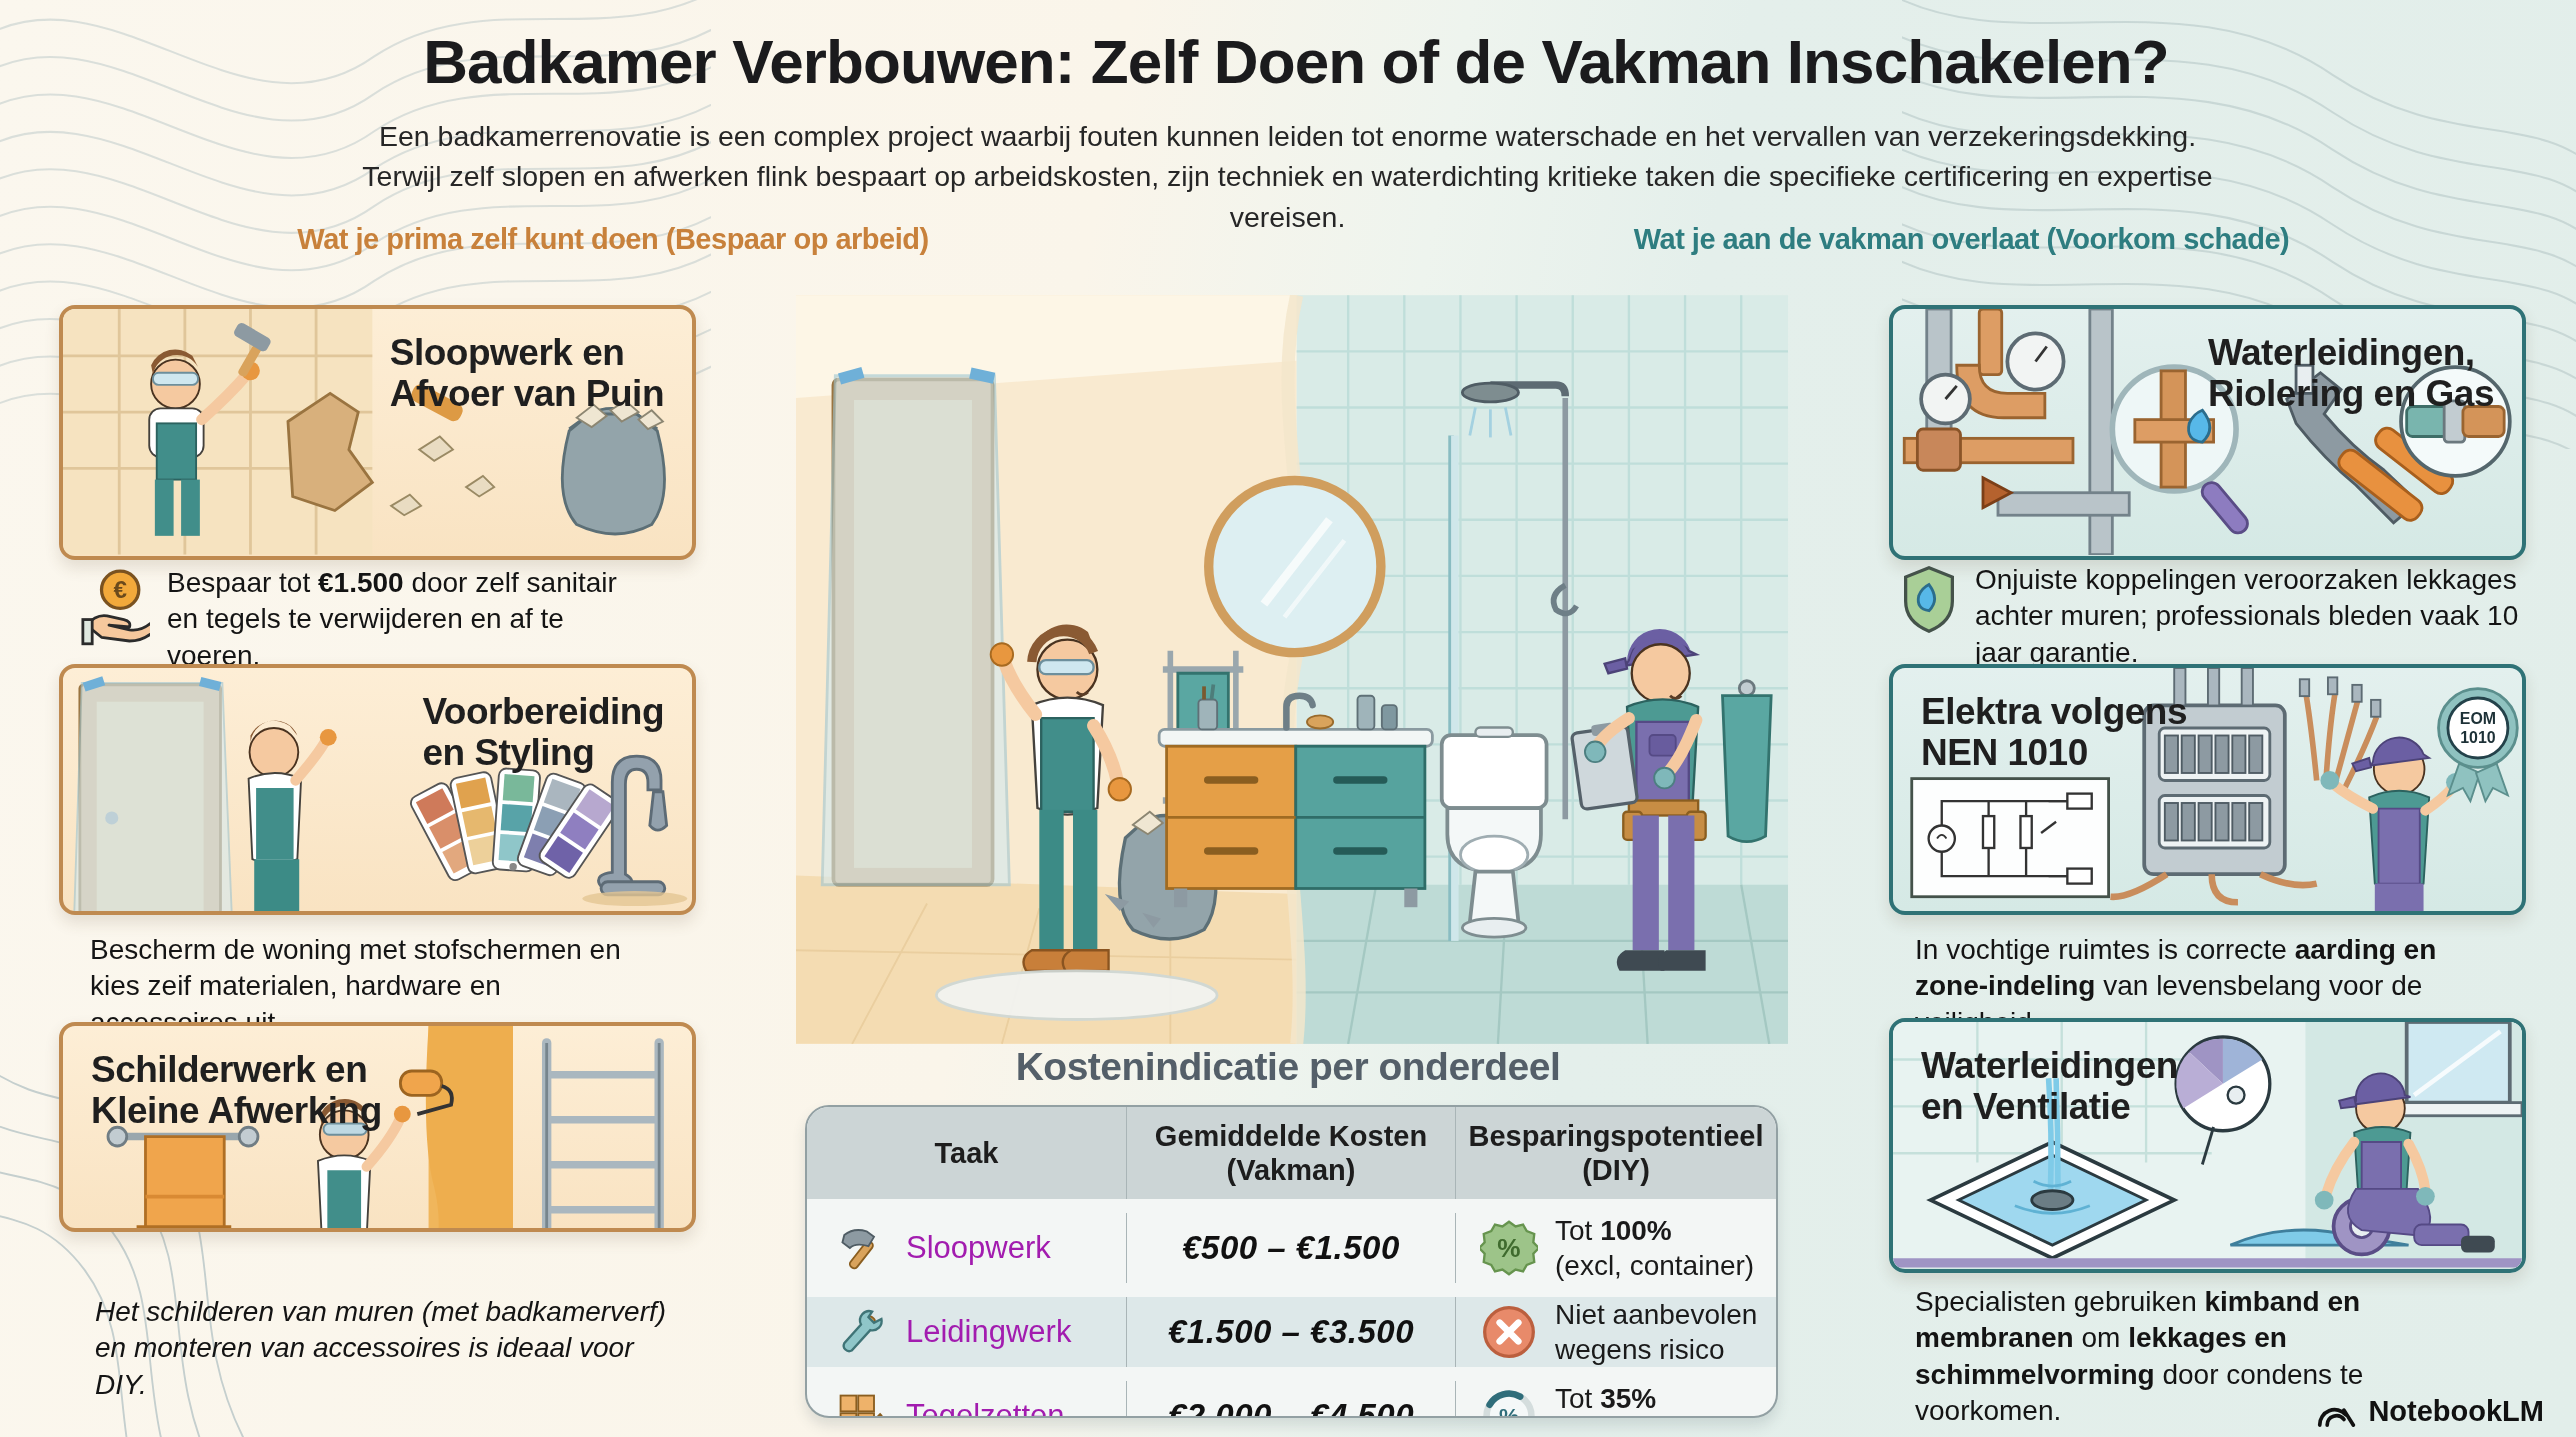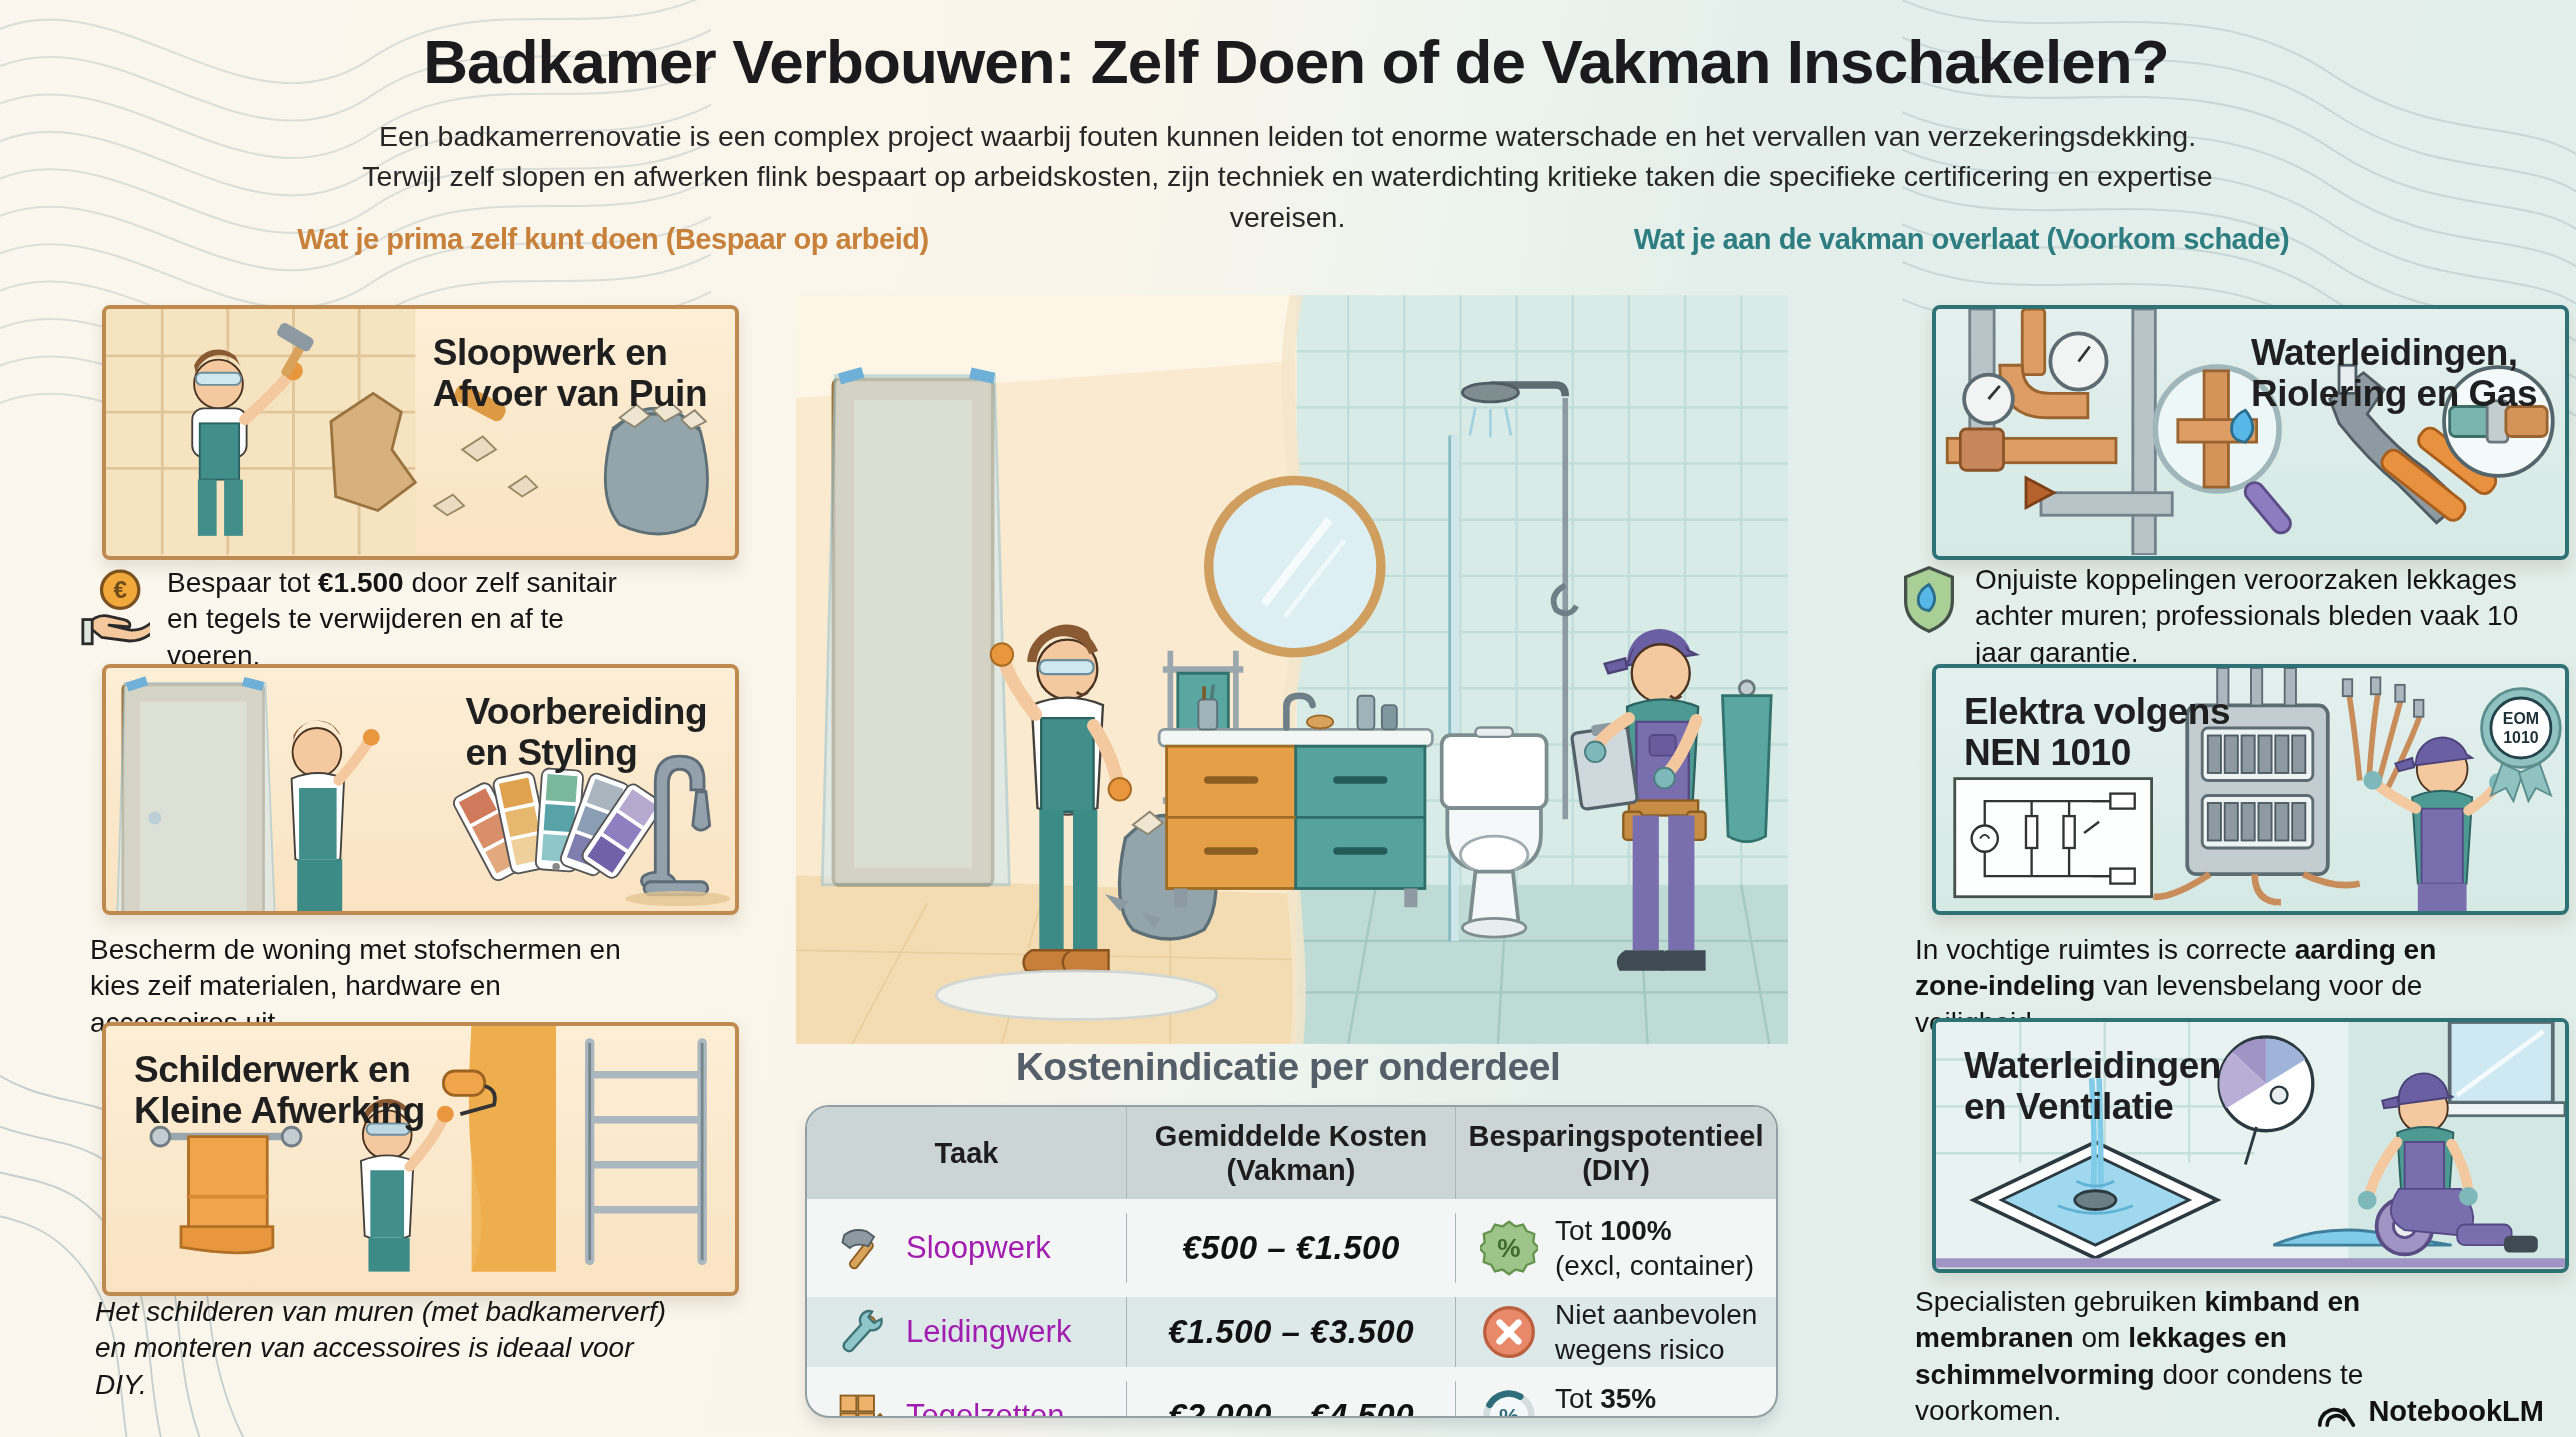--- a/index.html
+++ b/index.html
@@ -14,24 +14,23 @@
     font-size:62px; font-weight:bold; color:#1b1b1d; letter-spacing:-0.9px;padding-left:8px;
   }
   .page-subtitle{
     top:116px; left:361px; width:1853px; text-align:center;
     font-size:28.5px; line-height:1.42; color:#262626; font-weight:500;
   }
   .col-header{ top:223px; font-size:29px; font-weight:bold; text-align:center; letter-spacing:-0.5px;}
   .col-header.diy{ left:131px; width:964px; color:#c8813b;}
   .col-header.pro{ left:1498px; width:927px; color:#2e7d80;}
   .card{
-    width:637px; border-radius:8px; box-sizing:border-box;
+    width:637px; border-radius:16px; box-sizing:border-box;
     box-shadow:0 7.5px 15px rgba(90,70,40,.14);
     overflow:hidden;
-    margin-left:43px;
   }
   .card.diy{ background:linear-gradient(180deg,#fdeed6,#f9e3c2); border:4.7px solid #bf8a50;}
   .card.pro{ background:linear-gradient(180deg,#e3f0ee,#d5e9e5); border:4.7px solid #2f7276;}
   .card-title{
     position:absolute; z-index:3; font-size:37px; font-weight:bold; color:#1f1f1f;
     line-height:1.13; letter-spacing:-0.5px;
   }
   .card-title.tr{ top:22.5px; right:28px; text-align:left;}
   .card-title.tl{ top:22.5px; left:28px; text-align:left;}
   .card-scene{ position:absolute; inset:0; z-index:1;}
@@ -232,21 +231,21 @@
       <g fill="#93a1ad" stroke="#5d6b76" stroke-width="3">
         <path d="M586,122 q0,-28 26,-28 q26,0 26,26 l0,10 -14,0 0,-8 q0,-14 -12,-14 q-12,0 -12,16 l0,96 q14,8 0,16 q-22,6 -28,-6 q-4,-10 14,-12 z"></path>
         <rect x="574" y="228" width="68" height="14" rx="7"></rect>
         <path d="M630,132 l10,0 4,36 q-10,10 -18,0 z"></path>
       </g>
       <ellipse cx="610" cy="246" rx="56" ry="8" fill="#e3c694" opacity=".8"></ellipse>
     </svg>
   </div>
   <div class="abs caption" style="left:90px; top:932px; width:562px;"><span>Bescherm de woning met stofschermen en kies zeif materialen, hardware en accessoires uit.</span></div>
 
-  <div class="abs card diy" style="left:59px; top:1022px; height:274px;padding-left:41px;">
+  <div class="abs card diy" style="left:59px; top:1022px; height:210px;padding-left:41px;">
     <div class="card-title tl">
       <div>Schilderwerk en</div>
         <div>Kleine Afwerking</div>
     </div>
     <svg class="card-scene" viewBox="0 0 671 262">
       <rect x="390" y="0" width="90" height="262" fill="#f0b65c"></rect>
       <path d="M390,0 h90 v262 h-90 q18,-40 6,-90 q-14,-50 -6,-172 z" fill="#eeae4e"></path>
       <g>
         <line x1="58" y1="118" x2="198" y2="118" stroke="#9aa7ad" stroke-width="8" stroke-linecap="round"></line>
         <circle cx="58" cy="118" r="10" fill="#c2ccd1" stroke="#707d84" stroke-width="3"></circle>

